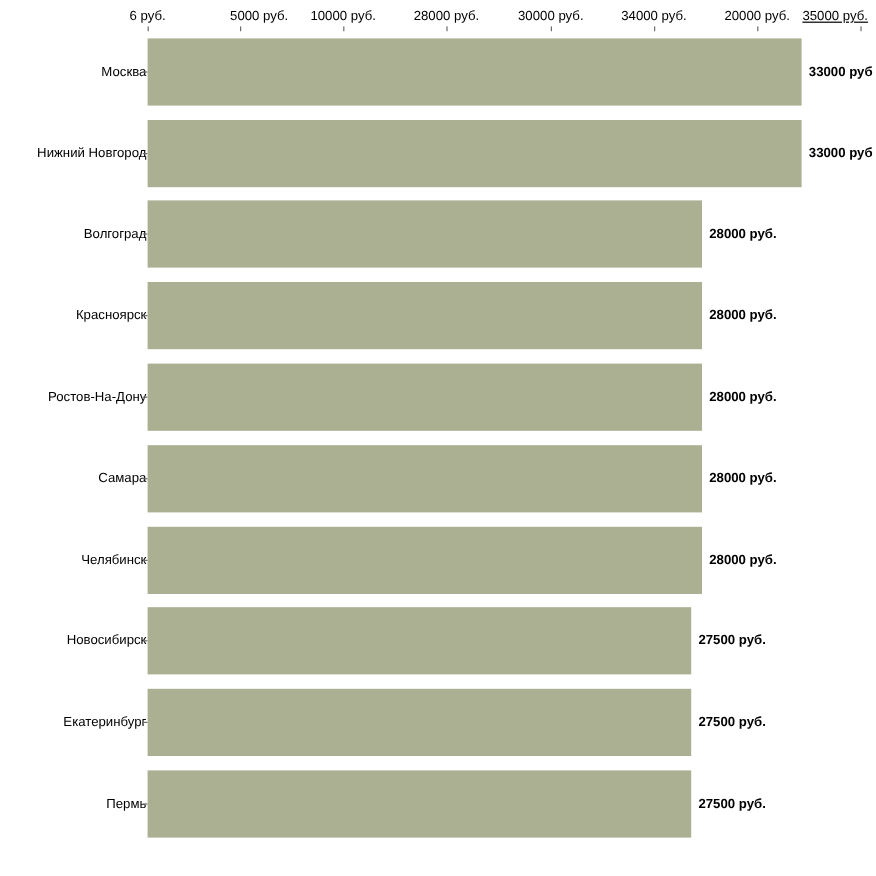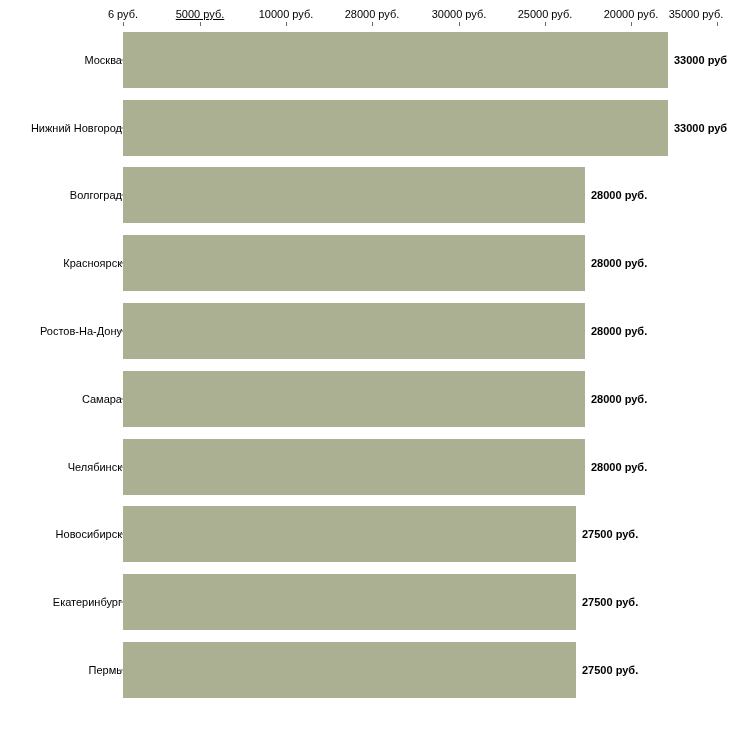--- a/index.html
+++ b/index.html
@@ -90,27 +90,27 @@
     font-weight: bold;
   }
 </style>
 </head>
 <body>
 
 <div id="chart-root">
 
   <div class="axis-top">
     <span class="tick-label" style="left:123px;">6 руб.</span>
-    <span class="tick-label" style="left:200px;text-decoration:underline;">5000 руб.</span>
+    <span class="tick-label" style="left:216px;">5000 руб.</span>
     <span class="tick-label" style="left:286px;">10000 руб.</span>
     <span class="tick-label" style="left:372px;">28000 руб.</span>
     <span class="tick-label" style="left:459px;">30000 руб.</span>
-    <span class="tick-label" style="left:545px;">25000 руб.</span>
+    <span class="tick-label" style="left:545px;">34000 руб.</span>
     <span class="tick-label" style="left:631px;">20000 руб.</span>
-    <span class="tick-label" style="left:696px;">35000 руб.</span>
+    <span class="tick-label" style="left:696px;text-decoration:underline;">35000 руб.</span>
 
     <span class="tick-mark" style="left:123px;"></span>
     <span class="tick-mark" style="left:200px;"></span>
     <span class="tick-mark" style="left:286px;"></span>
     <span class="tick-mark" style="left:372px;"></span>
     <span class="tick-mark" style="left:459px;"></span>
     <span class="tick-mark" style="left:545px;"></span>
     <span class="tick-mark" style="left:631px;"></span>
     <span class="tick-mark" style="left:717px;"></span>
   </div>

